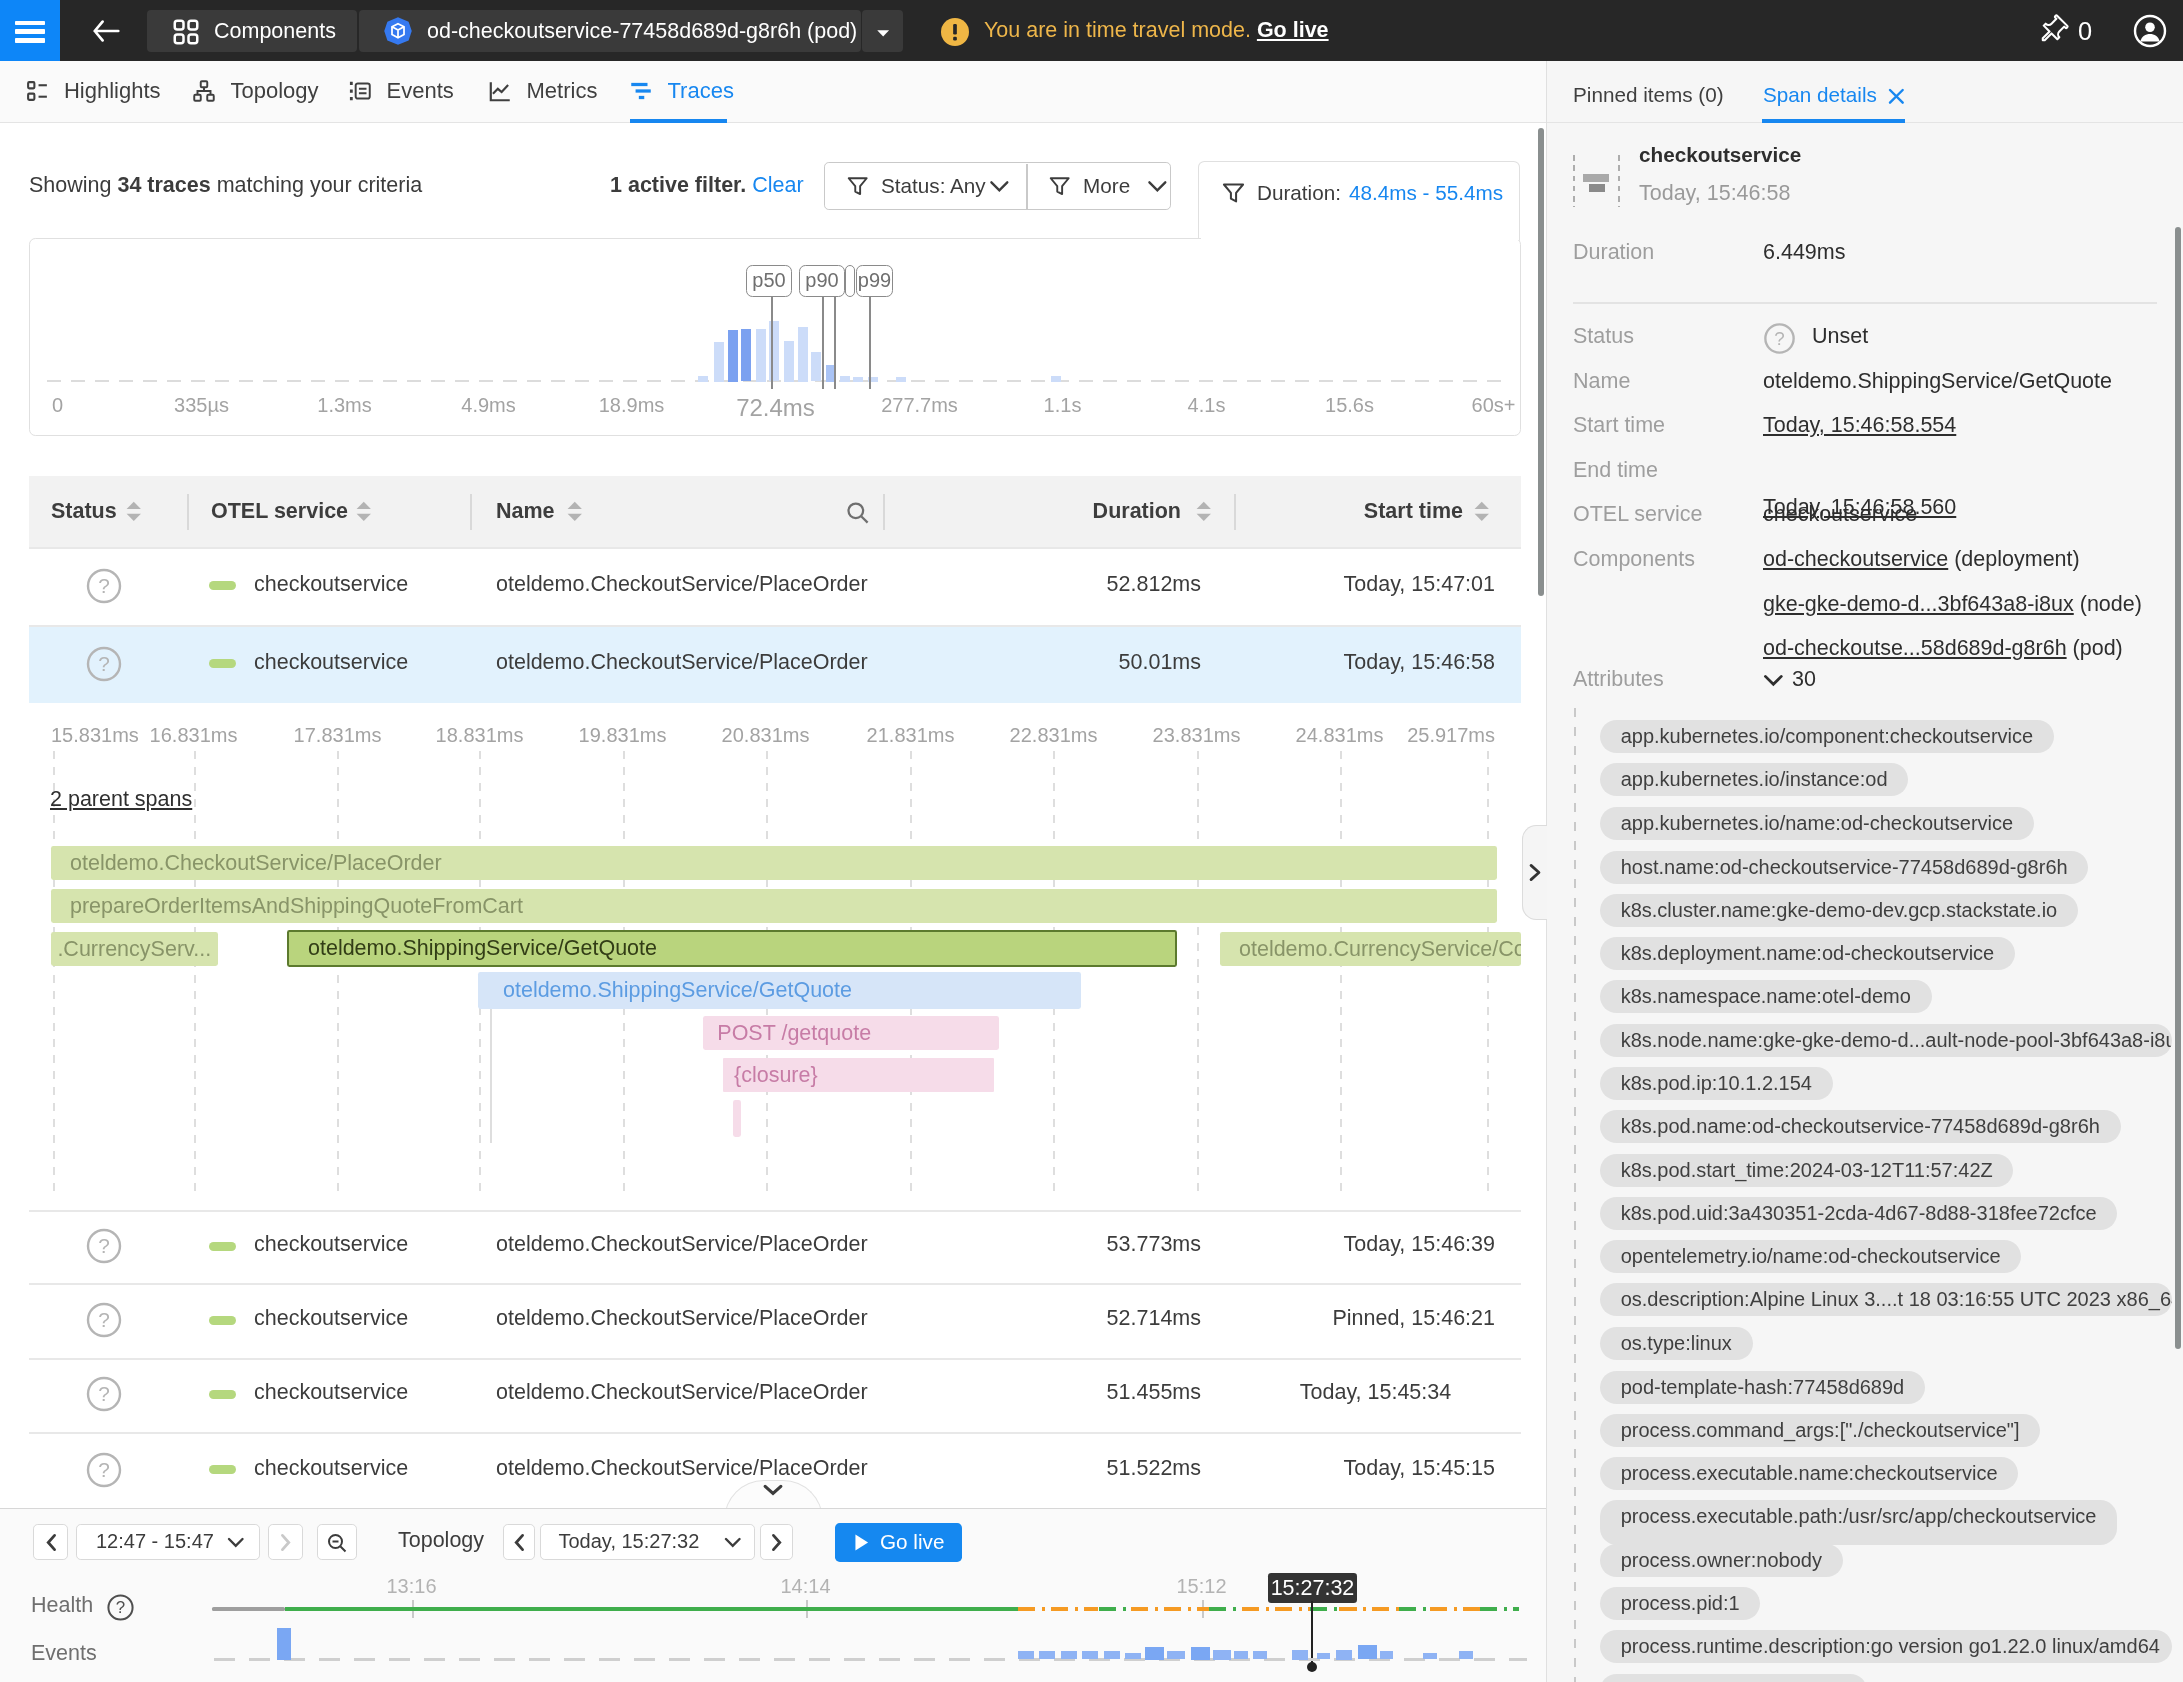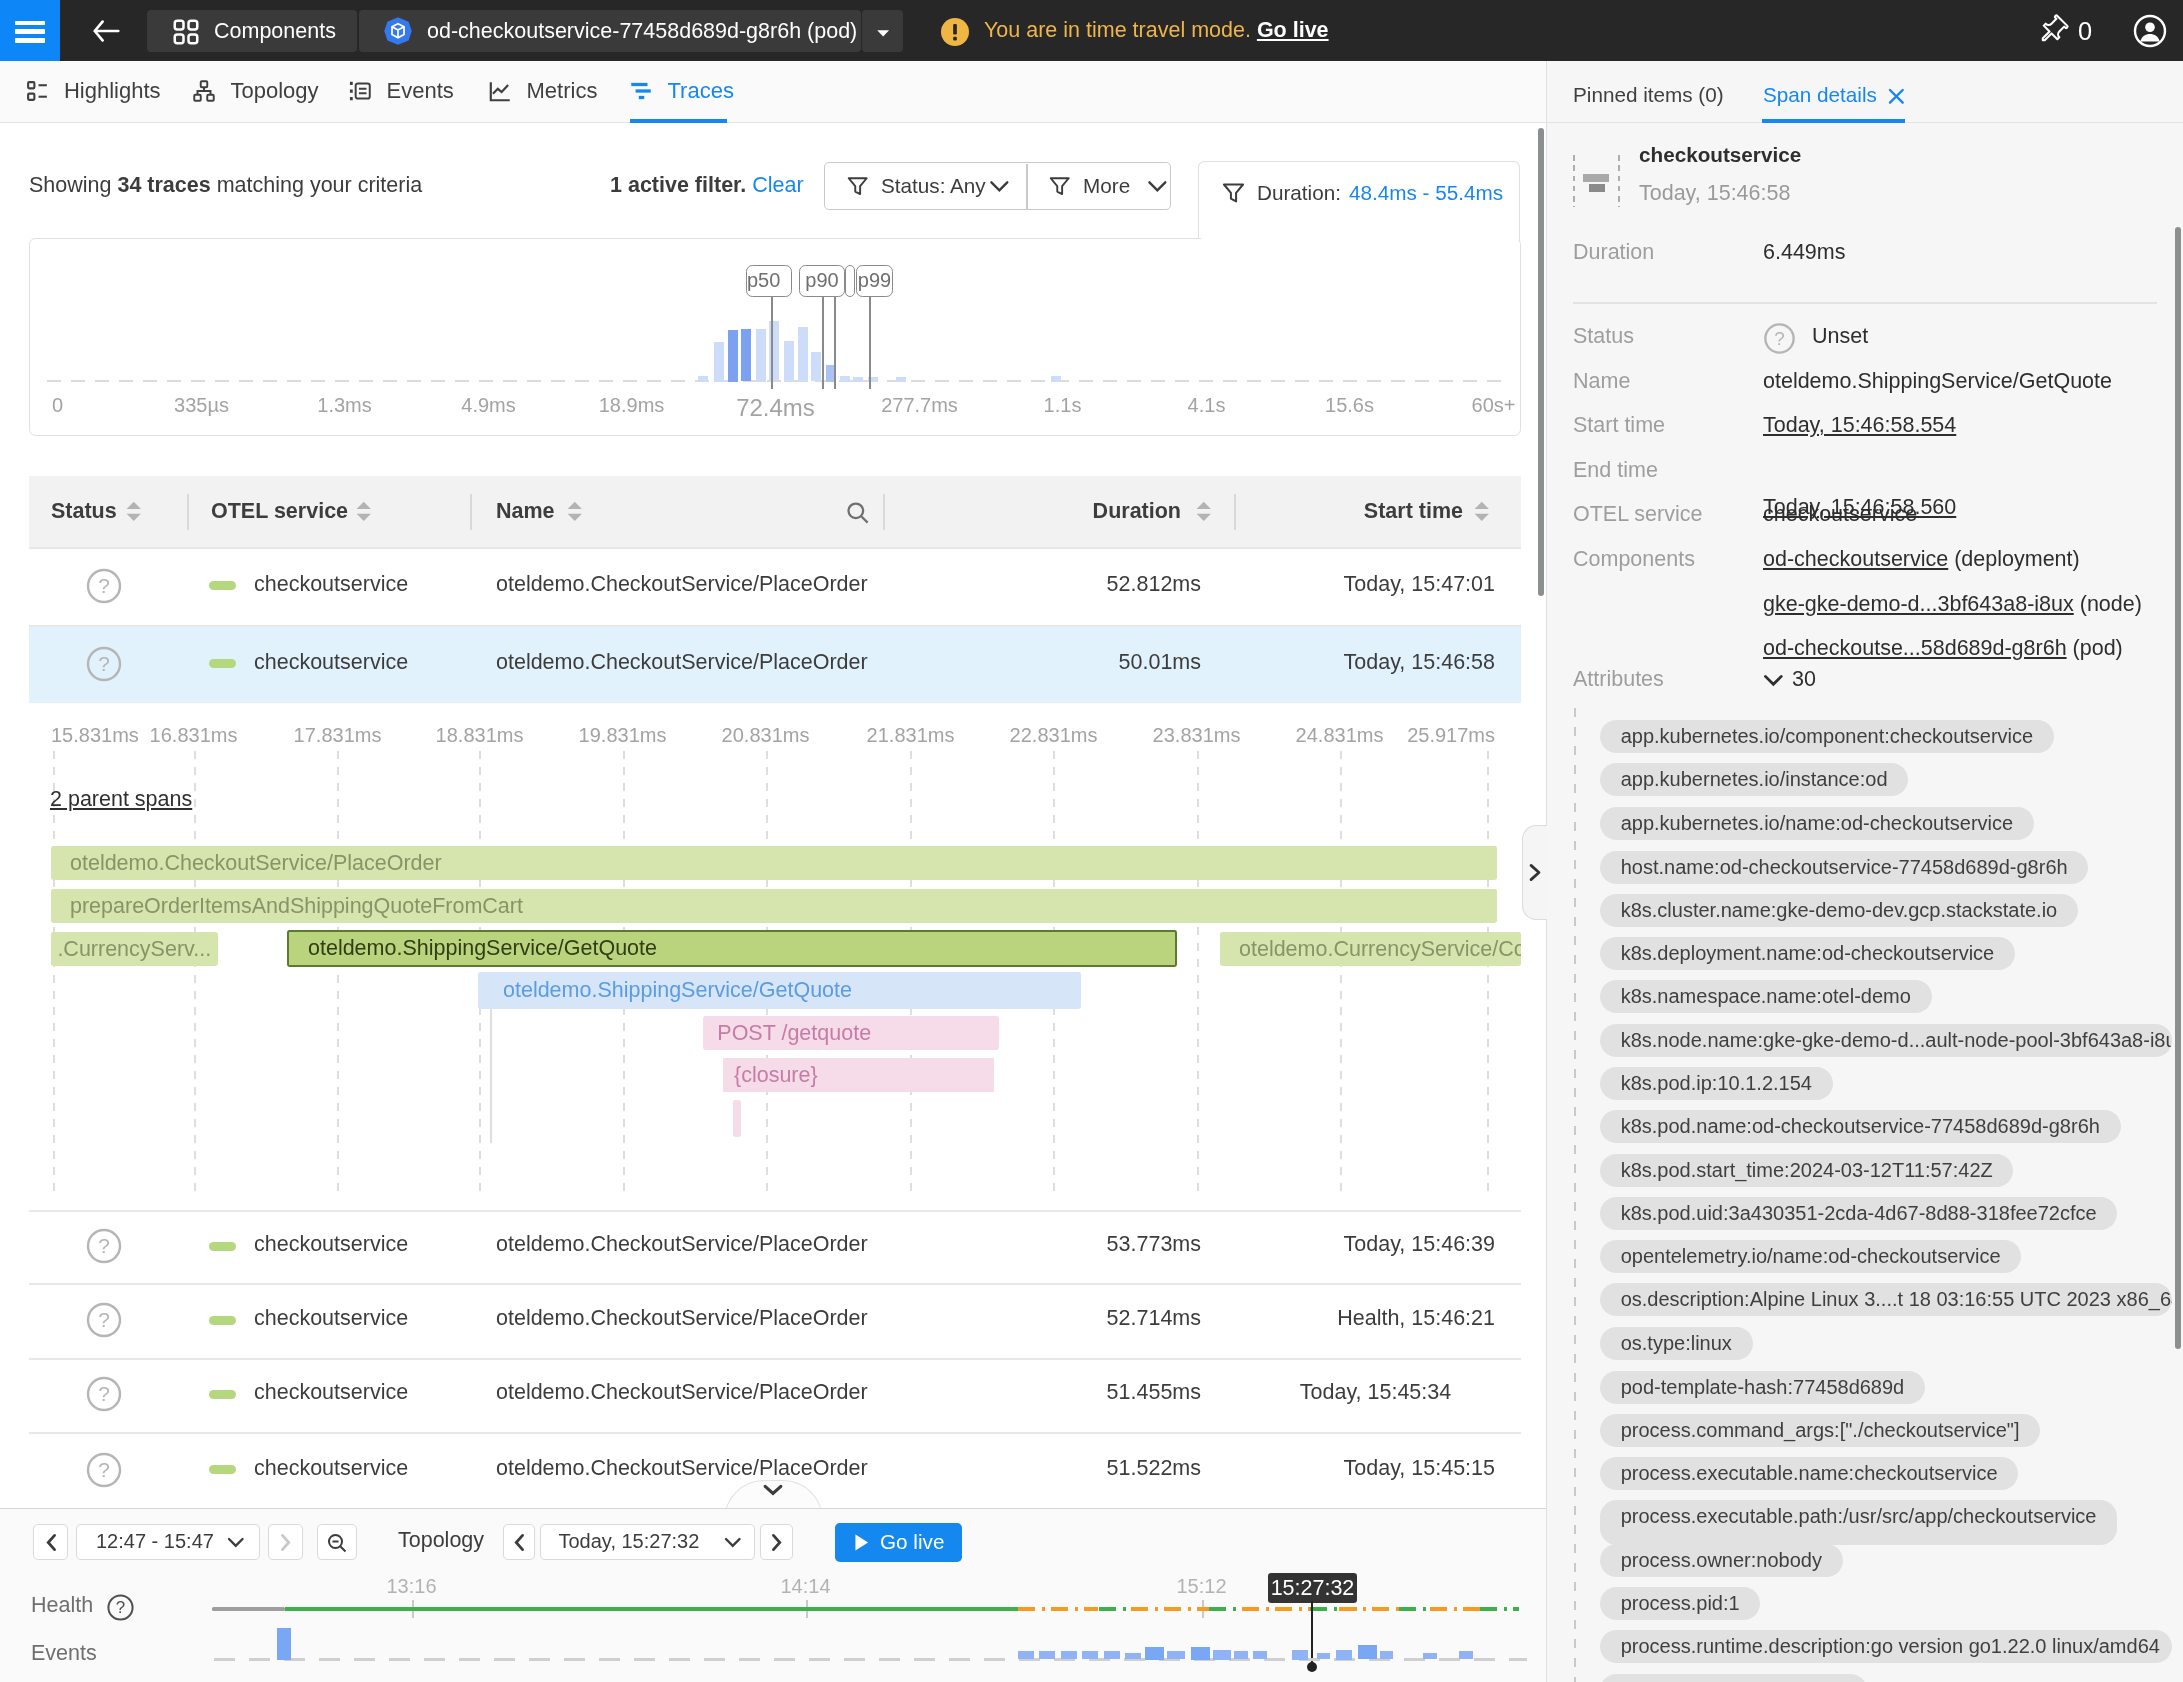--- a/index.html
+++ b/index.html
@@ -172,21 +172,21 @@
       <div class="abs" style="left:797px;top:127px;width:10.3px;height:16.7px;background:#a9c3f5;"></div>
       <div class="abs" style="left:811px;top:138px;width:10.3px;height:6.4px;background:#ccdcf9;"></div>
       <div class="abs" style="left:824px;top:139px;width:10.3px;height:4.8px;background:#ccdcf9;"></div>
       <div class="abs" style="left:839px;top:139px;width:10.3px;height:4.8px;background:#ccdcf9;"></div>
       <div class="abs" style="left:867px;top:139px;width:10.3px;height:4.8px;background:#ccdcf9;"></div>
       <div class="abs" style="left:1022px;top:138px;width:10.3px;height:6.4px;background:#ccdcf9;"></div>
       <div class="abs" style="left:742px;top:56px;width:1.6px;height:95px;background:#8a8a8a;"></div>
       <div class="abs" style="left:793px;top:56px;width:1.6px;height:95px;background:#8a8a8a;"></div>
       <div class="abs" style="left:805px;top:56px;width:1.6px;height:95px;background:#8a8a8a;"></div>
       <div class="abs" style="left:840px;top:56px;width:1.6px;height:95px;background:#8a8a8a;"></div>
-      <div class="abs" style="left:717px;top:27px;width:46px;height:32px;border:1.6px solid #8a8a8a;border-radius:6.4px;background:#fff;color:#6f6f6f;font-size:20px;line-height:29px;overflow:hidden;">p50</div>
+      <div class="abs" style="left:717px;top:27px;width:46px;height:32px;border:1.6px solid #8a8a8a;border-radius:6.4px;background:#fff;color:#6f6f6f;font-size:20px;text-align:center;line-height:29px;overflow:hidden;">p50</div>
       <div class="abs" style="left:770px;top:27px;width:46px;height:32px;border:1.6px solid #8a8a8a;border-radius:6.4px;background:#fff;color:#6f6f6f;font-size:20px;text-align:center;line-height:29px;overflow:hidden;">p90</div>
       <div class="abs" style="left:816px;top:27px;width:10.3px;height:32px;border:1.6px solid #8a8a8a;border-radius:6.4px;background:#fff;color:#6f6f6f;font-size:20px;text-align:center;line-height:29px;overflow:hidden;"></div>
       <div class="abs" style="left:827px;top:27px;width:37px;height:32px;border:1.6px solid #8a8a8a;border-radius:6.4px;background:#fff;color:#6f6f6f;font-size:20px;text-align:center;line-height:29px;overflow:hidden;">p99</div>
     </div>
 
   <div class="abs" style="left:29px;top:476px;width:1492px;height:71px;background:#f2f2f2;"></div>
   <div id="thead" class="abs" style="left:0;top:0;width:1521px;height:1682px;font-size:21.5px;font-weight:bold;color:#3d3d3d;pointer-events:none;">
       <div class="abs" style="left:51px;top:499px;">Status</div>
       <div class="abs" style="left:125px;top:501px;">
         <svg width="17.5" height="20.7" viewBox="0 0 22 26">
@@ -274,21 +274,21 @@
       <div class="abs" style="left:86px;top:1302px;">
         <svg width="36" height="36" viewBox="0 0 45 45" style="font-size:27px">
           <circle cx="22.5" cy="22.5" r="20" fill="none" stroke="#b5b5b5" stroke-width="3"></circle>
           <text x="22.5" y="31" text-anchor="middle" font-size="26" fill="#b5b5b5" font-family="Liberation Sans">?</text>
         </svg>
       </div>
       <div class="abs" style="left:209px;top:1316px;width:27px;height:8.7px;border-radius:4.8px;background:#b5d87e;"></div>
       <div class="abs" style="left:254px;top:1306px;">checkoutservice</div>
       <div class="abs" style="left:496px;top:1306px;">oteldemo.CheckoutService/PlaceOrder</div>
       <div class="abs" style="left:962px;top:1306px;width:239px;text-align:right;">52.714ms</div>
-      <div class="abs" style="left:1256px;top:1306px;width:239px;text-align:right;">Health, 15:46:21</div>
+      <div class="abs" style="left:1256px;top:1306px;width:239px;text-align:right;">Pinned, 15:46:21</div>
       <div class="abs" style="left:29px;top:1358px;width:1492px;height:1.6px;background:#e8e8e8;"></div>
       <div class="abs" style="left:86px;top:1376px;">
         <svg width="36" height="36" viewBox="0 0 45 45" style="font-size:27px">
           <circle cx="22.5" cy="22.5" r="20" fill="none" stroke="#b5b5b5" stroke-width="3"></circle>
           <text x="22.5" y="31" text-anchor="middle" font-size="26" fill="#b5b5b5" font-family="Liberation Sans">?</text>
         </svg>
       </div>
       <div class="abs" style="left:209px;top:1390px;width:27px;height:8.7px;border-radius:4.8px;background:#b5d87e;"></div>
       <div class="abs" style="left:254px;top:1380px;">checkoutservice</div>
       <div class="abs" style="left:496px;top:1380px;">oteldemo.CheckoutService/PlaceOrder</div>

